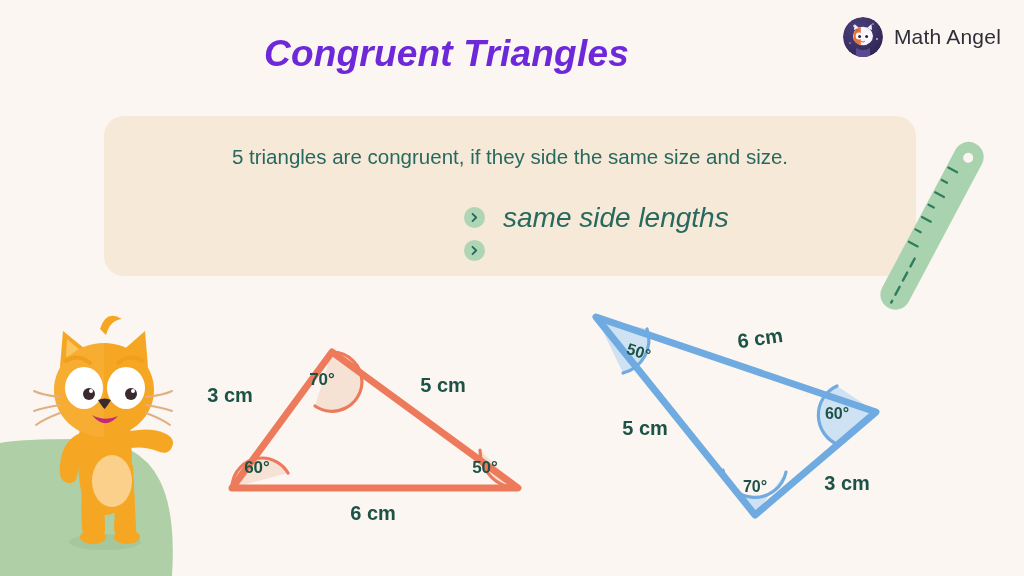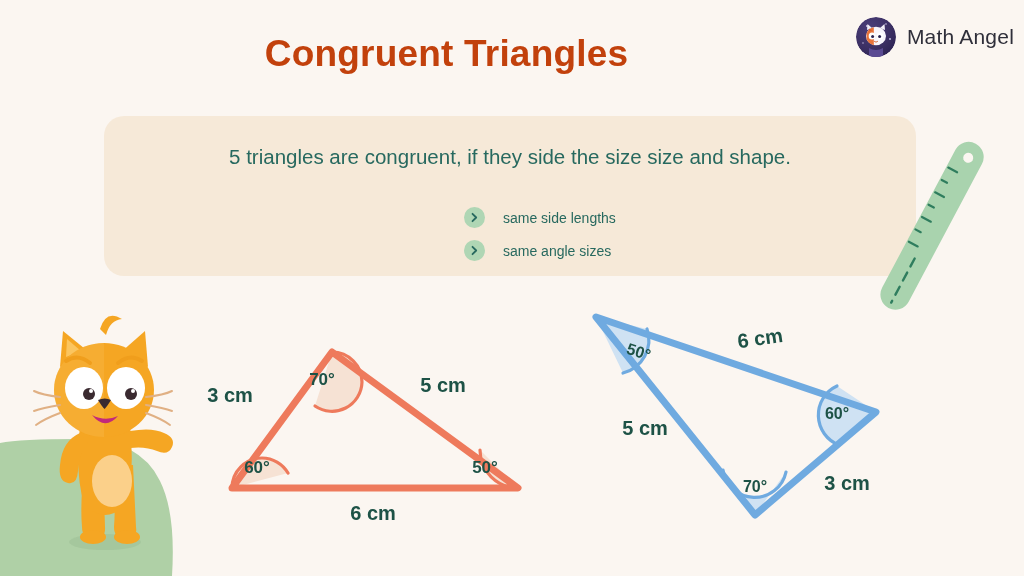--- a/index.html
+++ b/index.html
@@ -19,21 +19,21 @@
     width: 1024px;
     height: 576px;
     background: #FBF6F1;
     overflow: hidden;
   }
 
   
   #logo-area {
     position: absolute;
     top: 17px;
-    right: 10px;
+    right: 23px;
     display: flex;
     align-items: center;
     gap: 11px;
   }
   #logo-badge {
     width: 40px;
     height: 40px;
     border-radius: 50%;
     overflow: hidden;
     flex: none;
@@ -48,22 +48,23 @@
 
   
   #page-title {
     position: absolute;
     top: 33px;
     left: 0;
     width: 893px;
     text-align: center;
     font-size: 37px;
     font-weight: bold;
-    color: #c2410c;
+    color: #6d28d9;
     letter-spacing: .2px;
+    font-style: italic;
   }
 
   
   #info-card {
     position: absolute;
     left: 104px;
     top: 116px;
     width: 812px;
     height: 160px;
     background: #F6E9D8;
@@ -96,23 +97,24 @@
     height: 21px;
     border-radius: 50%;
     background: #AFD6B4;
     display: flex;
     align-items: center;
     justify-content: center;
     flex: none;
   }
   .bullet-dot svg { display: block; }
   .bullet-label {
-    font-size: 14px;
+    font-size: 28px;
     color: #27695f;
     white-space: nowrap;
+    font-style: italic;
   }
 
   
   #ruler      { position: absolute; left: 880px; top: 135px; }
   #hill       { position: absolute; left: 0;     top: 415px; }
   #cat        { position: absolute; left: 30px;  top: 305px; }
 
   
   #triangle-orange { position: absolute; left: 185px; top: 330px; }
   #triangle-blue   { position: absolute; left: 575px; top: 300px; }
@@ -154,39 +156,38 @@
         <path d="M13 31 q7 4 14 0 l0 9 -14 0 Z" fill="#5a4a92"></path>
       </svg>
     </div>
     <div id="logo-text">Math Angel</div>
   </div>
 
   <div id="page-title">Congruent Triangles</div>
 
   <div id="info-card">
     <div id="definition">
-      <span>5 triangles are </span><b>congruent</b><span>, if they side </span><b>the size size and shape.</b>
+      <span>5 triangles are </span><b>congruent</b><span>, if they side </span><b>the same size and size.</b>
     </div>
 
     <div id="bullet-list">
       <div class="bullet-row">
         <span class="bullet-dot">
           <svg width="9" height="11" viewBox="0 0 9 11">
               <path d="M2.5 1.8 L6.2 5.5 L2.5 9.2" fill="none" stroke="#27695f" stroke-width="1.8" stroke-linecap="round" stroke-linejoin="round"></path>
             </svg>
         </span>
         <span class="bullet-label">same side lengths</span>
       </div>
       <div class="bullet-row">
         <span class="bullet-dot">
           <svg width="9" height="11" viewBox="0 0 9 11">
               <path d="M2.5 1.8 L6.2 5.5 L2.5 9.2" fill="none" stroke="#27695f" stroke-width="1.8" stroke-linecap="round" stroke-linejoin="round"></path>
             </svg>
         </span>
-        <span class="bullet-label">same angle sizes</span>
       </div>
     </div>
   </div>
 
   <div id="ruler">
     <svg width="120" height="190" viewBox="0 0 120 190">
       <g transform="rotate(28 60 95)">
         <rect x="36" y="2" width="30" height="186" rx="15" fill="#A9D3AE"></rect>
         <circle cx="51" cy="18" r="5" fill="#FBF6F1"></circle>
         <g stroke="#2f7d5e" stroke-width="2.2" stroke-linecap="round">

